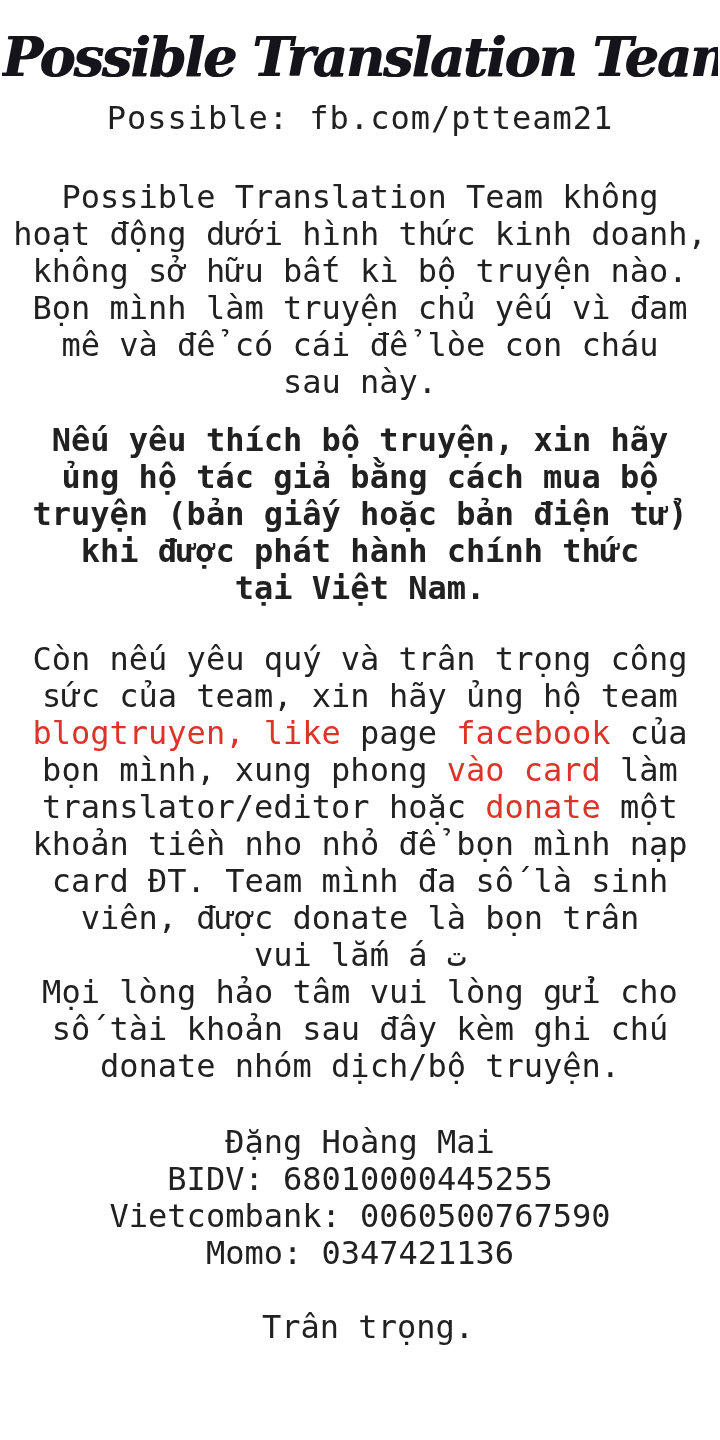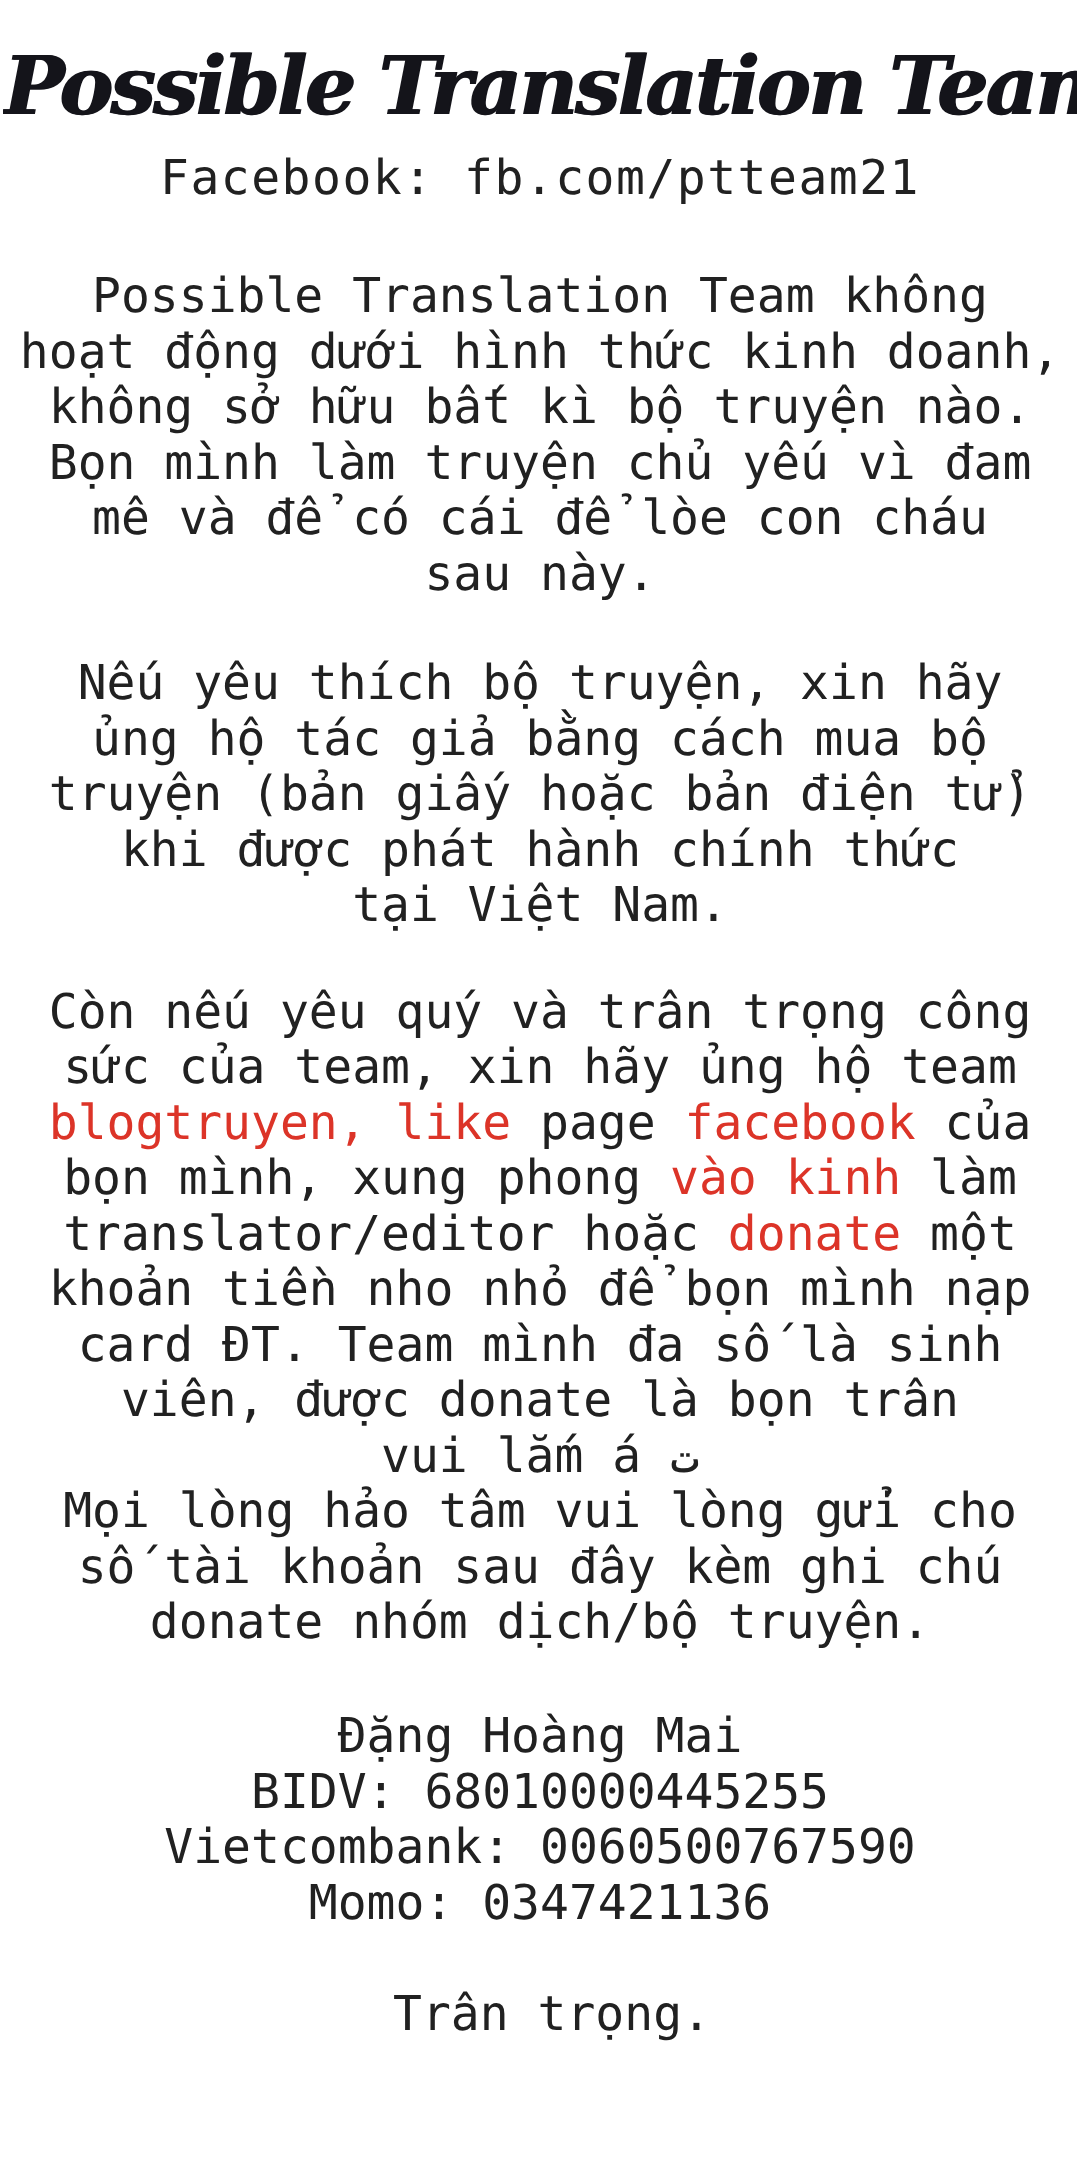--- a/index.html
+++ b/index.html
@@ -32,34 +32,34 @@
     line-height: 37px;
     letter-spacing: 1px;
   }
   section { margin: 0; }
   .line {
     line-height: 37px;
     white-space: pre;
   }
   .red { color: #dc3428; }
   .gap-42 { margin-top: 42px; }
-  .gap-31 { margin-top: 36px; }
+  .gap-31 { margin-top: 21px; font-weight: bold; }
   .gap-34 { margin-top: 34px; }
   .gap-28 { }
   .gap-26 { margin-top: 39px; }
   .gap-37 { margin-top: 37px; margin-left: 16px; }
 </style>
 </head>
 <body>
 
 <div class="page">
 
   <div class="title">Possible Translation Team</div>
 
-  <div class="fb-line">Facebook: fb.com/ptteam21</div>
+  <div class="fb-line">Possible: fb.com/ptteam21</div>
 
   <section class="gap-42">
     <div class="line">Possible Translation Team không</div>
     <div class="line">hoạt động dưới hình thức kinh doanh,</div>
     <div class="line">không sở hữu bất kì bộ truyện nào.</div>
     <div class="line">Bọn mình làm truyện chủ yếu vì đam</div>
     <div class="line">mê và để có cái để lòe con cháu</div>
     <div class="line">sau này.</div>
   </section>
 
@@ -68,21 +68,21 @@
     <div class="line">ủng hộ tác giả bằng cách mua bộ</div>
     <div class="line">truyện (bản giấy hoặc bản điện tử)</div>
     <div class="line">khi được phát hành chính thức</div>
     <div class="line">tại Việt Nam.</div>
   </section>
 
   <section class="gap-34">
     <div class="line">Còn nếu yêu quý và trân trọng công</div>
     <div class="line">sức của team, xin hãy ủng hộ team</div>
     <div class="line"><span class="red">blogtruyen,</span><span> </span><span class="red">like</span><span> page </span><span class="red">facebook</span><span> của</span></div>
-    <div class="line"><span>bọn mình, xung phong </span><span class="red">vào kinh</span><span> làm</span></div>
+    <div class="line"><span>bọn mình, xung phong </span><span class="red">vào card</span><span> làm</span></div>
     <div class="line"><span>translator/editor hoặc </span><span class="red">donate</span><span> một</span></div>
     <div class="line">khoản tiền nho nhỏ để bọn mình nạp</div>
     <div class="line">card ĐT. Team mình đa số là sinh</div>
     <div class="line">viên, được donate là bọn trân</div>
     <div class="line"><span>vui lắm á </span><span>ت</span></div>
   </section>
 
   <section class="gap-28">
     <div class="line">Mọi lòng hảo tâm vui lòng gửi cho</div>
     <div class="line">số tài khoản sau đây kèm ghi chú</div>

